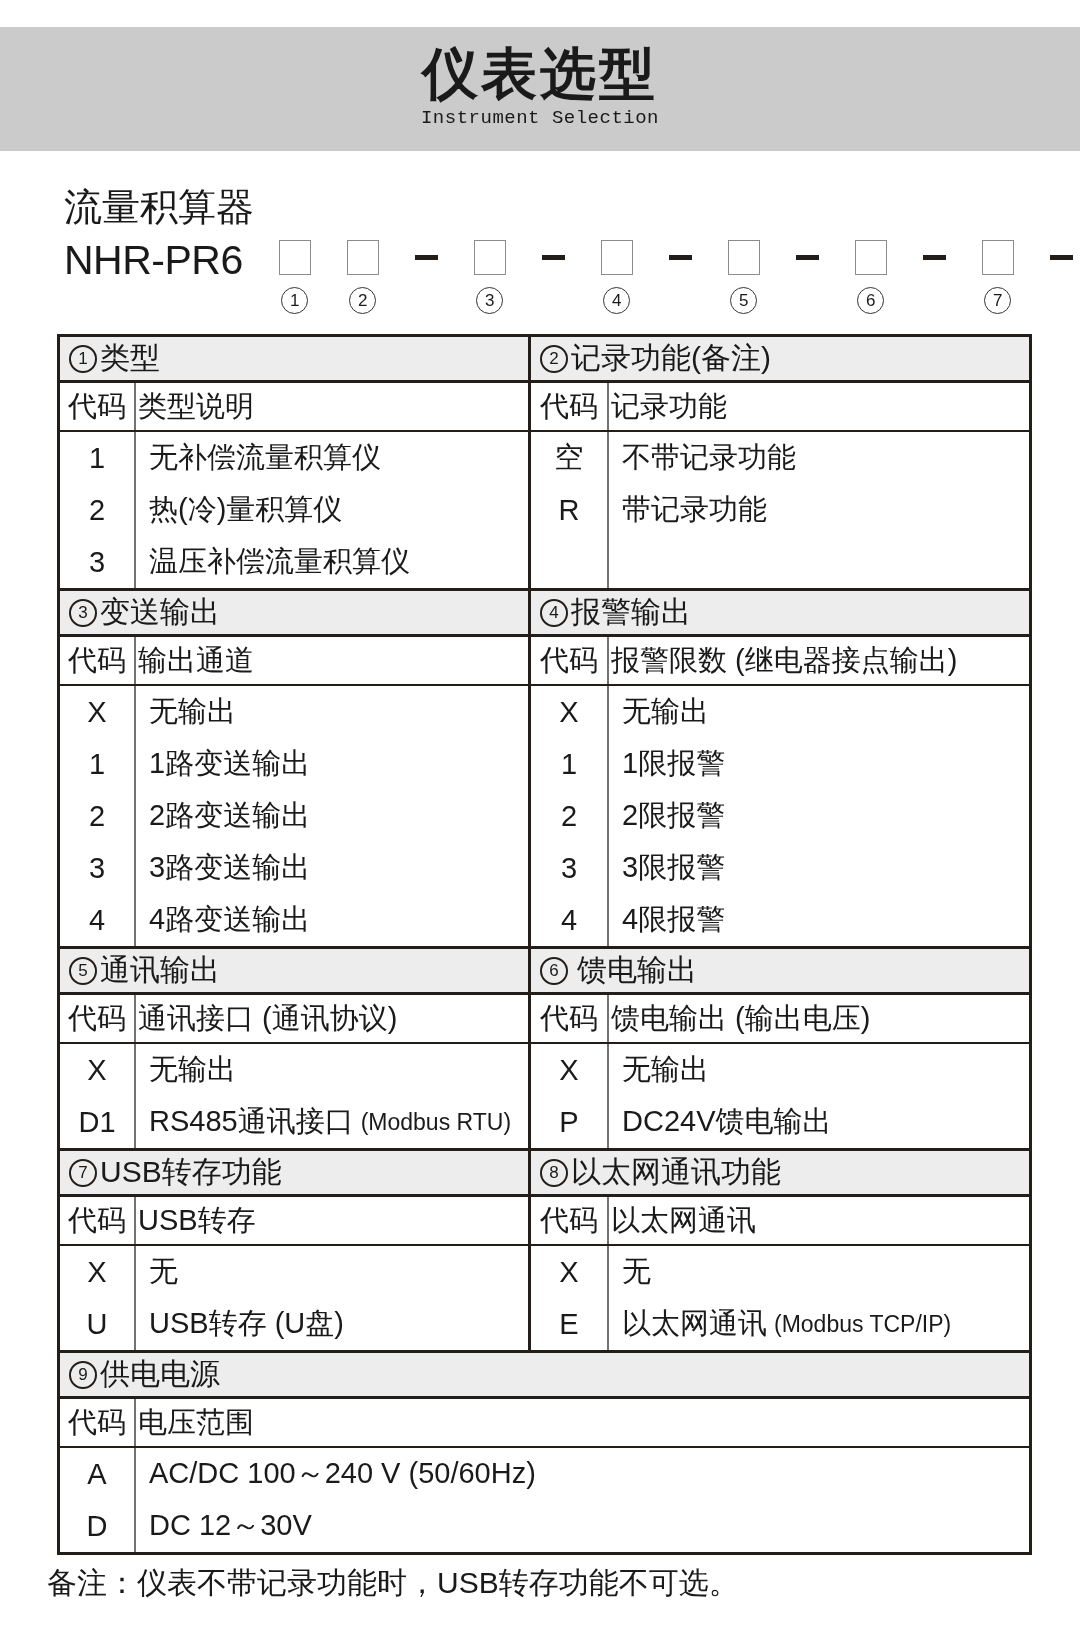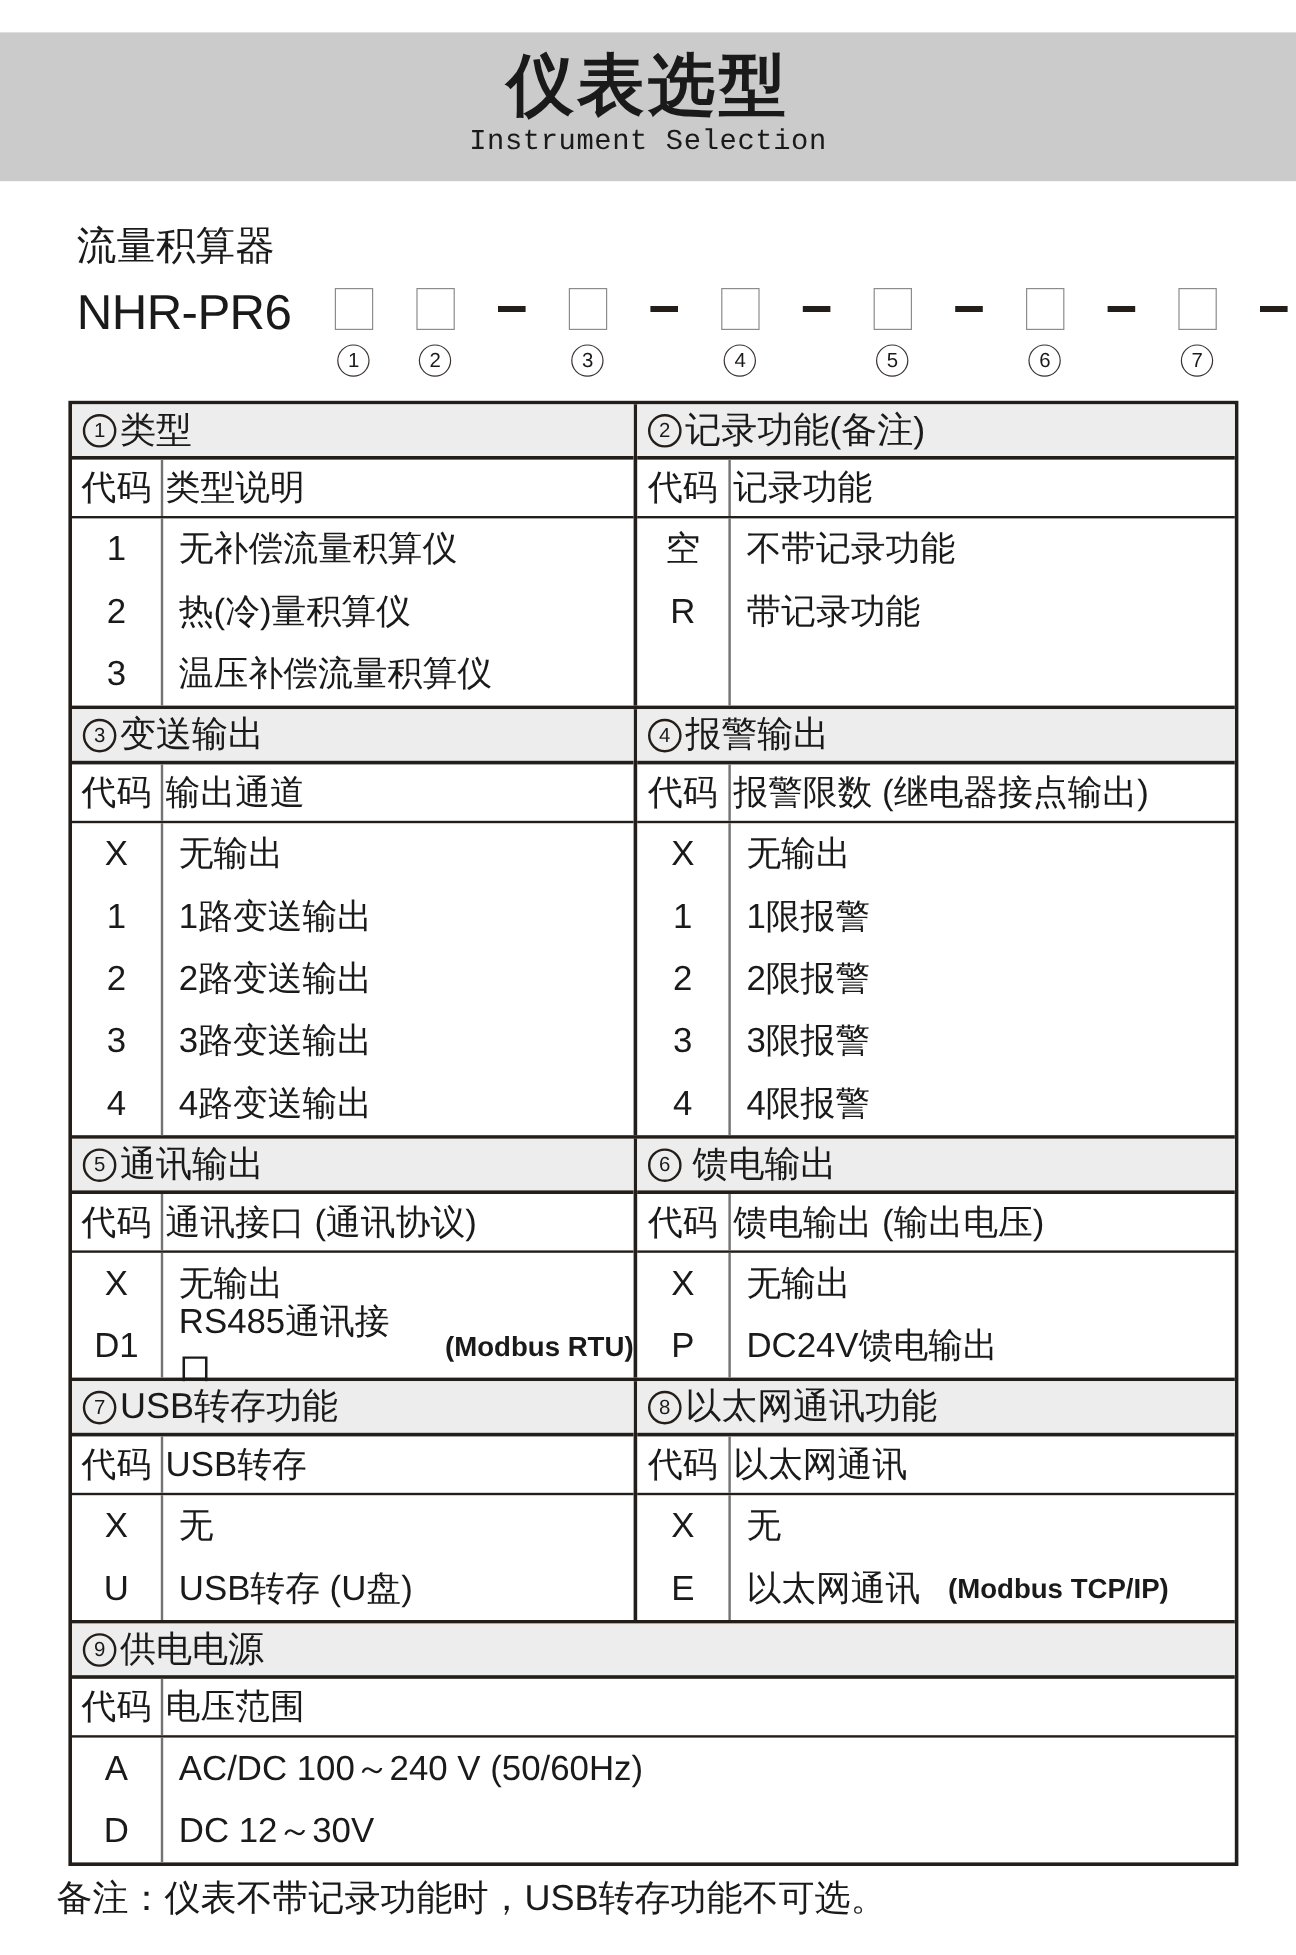--- a/index.html
+++ b/index.html
@@ -6,24 +6,24 @@
   html,body { width:1080px; height:1629px; background:#ffffff; overflow:hidden; }
   body { font-family:"Liberation Sans","DejaVu Sans",sans-serif; color:#1a1a1a; }
   .page { position:relative; width:1080px; height:1629px; background:#ffffff; }
 
   
   .banner {
     margin-top:27px; height:124px; width:1080px; background:#cbcbcb;
     display:flex; flex-direction:column; align-items:center; justify-content:center;font-family:Liberation Mono, monospace;
   }
   .banner-title { font-size:56px; font-weight:700; letter-spacing:3px; line-height:1.05; }
-  .banner-sub { font-size:24px; margin-top:0; letter-spacing:0.5px; }
+  .banner-sub { font-size:19px; margin-top:0; letter-spacing:0.5px; }
 
   
-  .product-name { margin:40px 17px 0 64px; font-size:33px; line-height:33px;font-family:Liberation Mono, monospace; }
+  .product-name { margin:40px 17px 0 64px; font-size:38px; line-height:33px; }
   .code-line { margin:16px 0 0 64px; display:flex; align-items:flex-start; column-gap:13px;gap:36px; }
   .model-prefix { font-size:41px; line-height:40px; letter-spacing:-0.5px; white-space:nowrap; }
   .unit { display:flex; flex-direction:column; align-items:center; width:34px; }
   .slot-box { width:32px; height:35px; border:1.5px solid #8c8c8c; background:#fff; }
   .circ {
     margin-top:12px; width:27px; height:27px; border:1.5px solid #3a3330; border-radius:50%;
     display:flex; align-items:center; justify-content:center; font-size:17px; line-height:1;
   }
   .dashsep { height:35px; display:flex; align-items:center; }
   .dashsep i { display:block; width:23px; height:5px; background:#241e1a; }
@@ -53,21 +53,21 @@
   .code-col {
     width:76px; border-right:2px solid #737373; flex:none;
     display:flex; flex-direction:column;text-align:center;
   }
   .section.right .code-col, .section.right .colhead .code-col { width:78px; }
   .colhead .code-col { height:100%; align-items:center; justify-content:center; flex-direction:row; }
   .desc-col { flex:1; display:flex; align-items:center; padding-left:2px; }
   .desc-stack { flex:1; display:flex; flex-direction:column; }
   .cell { height:52px; display:flex; align-items:center; justify-content:center; flex:none; }
   .cell.desc { justify-content:flex-start; padding-left:13px; }
-  .sfx { font-size:23px; margin-left:23px; white-space:nowrap;font-weight:bold; }
+  .sfx { font-size:23px; margin-left:7px; white-space:nowrap; }
 
   .note { margin:11px 0 0 47px; font-size:30px; line-height:34px; }
 </style>
 </head>
 <body>
 
 <div class="page">
 
   <div class="banner">
     <div class="banner-title">仪表选型</div>

